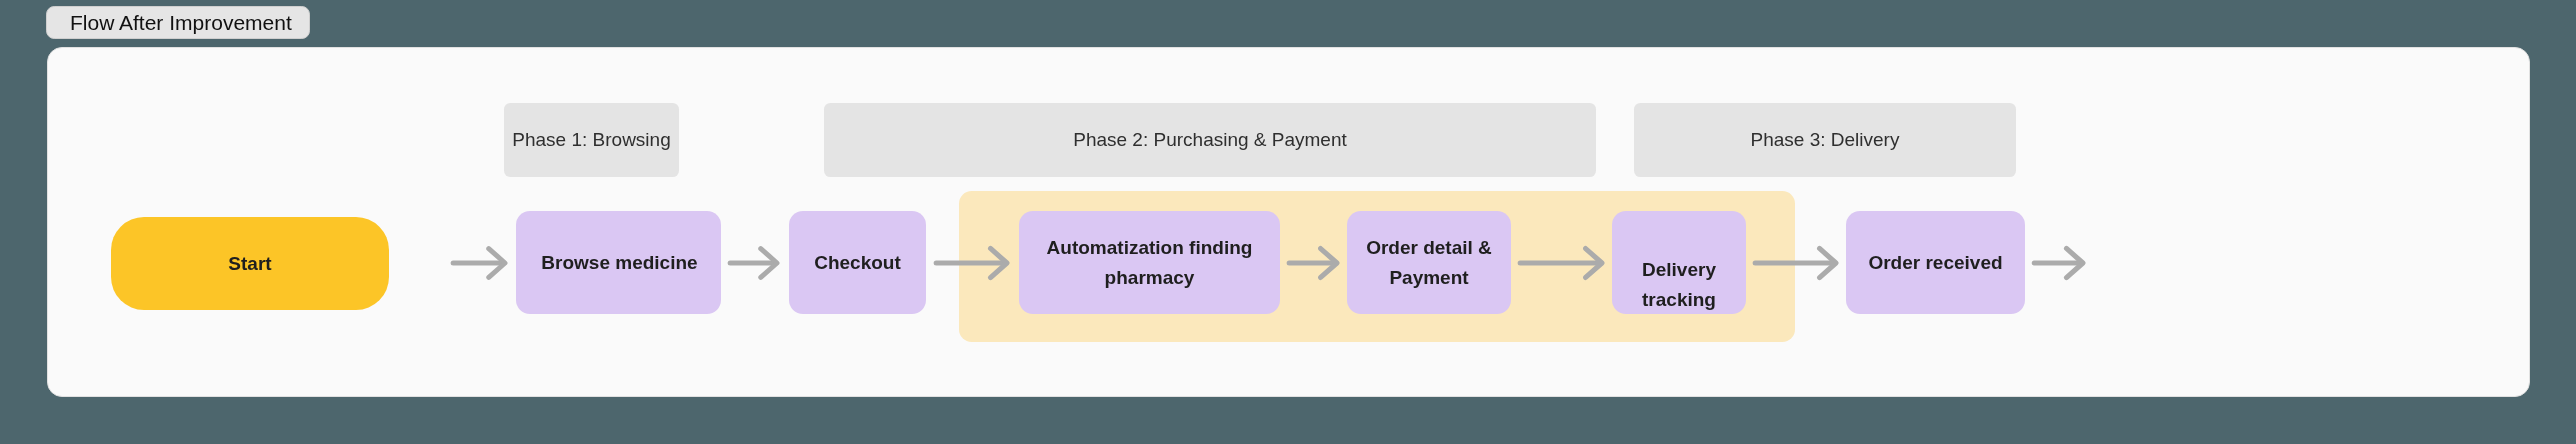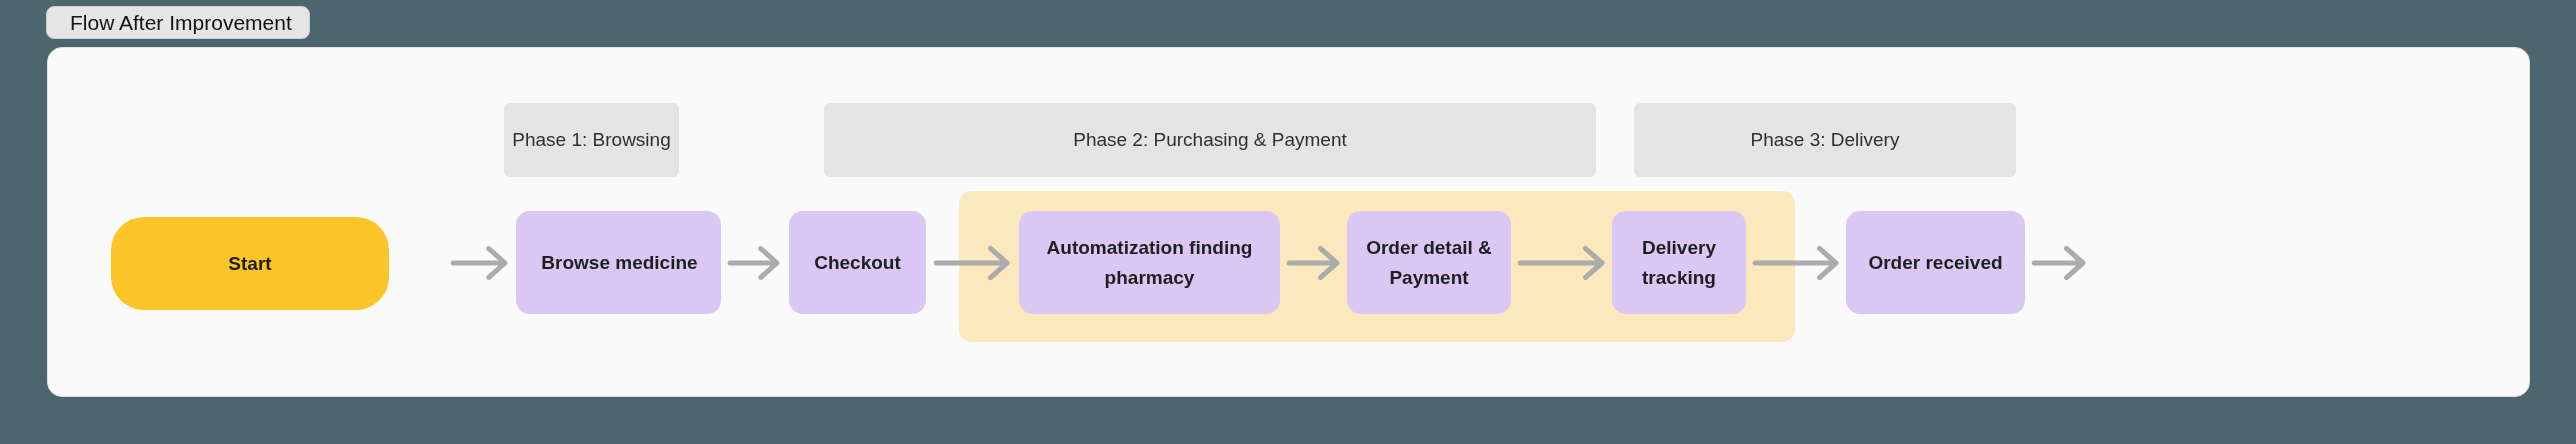--- a/index.html
+++ b/index.html
@@ -78,21 +78,21 @@
   }
   .node-terminal{
     top:217px;height:93px;
     border-radius:33px;
   }
   .node-start{left:111px;width:278px;background:var(--color-start_yellow);}
   .node-browse{left:516px;width:205px;padding-left:16px;}
   .node-checkout{left:789px;width:137px;}
   .node-auto{left:1019px;width:261px;justify-content:flex-end;}
   .node-order-detail{left:1347px;width:164px;}
-  .node-delivery{left:1612px;width:134px;}
+  .node-delivery{left:1612px;width:134px;align-items:flex-end;}
   .node-order-received{left:1846px;width:179px;}
   .node-end{left:2092px;width:335px;background:var(--color-end_red);color:var(--color-end_text);}
 
   .arrow{position:absolute;top:244px;height:38px;}
   .arrow svg{display:block;}
   .arrow line,.arrow polyline{
     stroke:var(--color-arrow);stroke-width:8;fill:none;
     stroke-linecap:round;stroke-linejoin:round;
   }
   .arrow-1{left:450px;}

